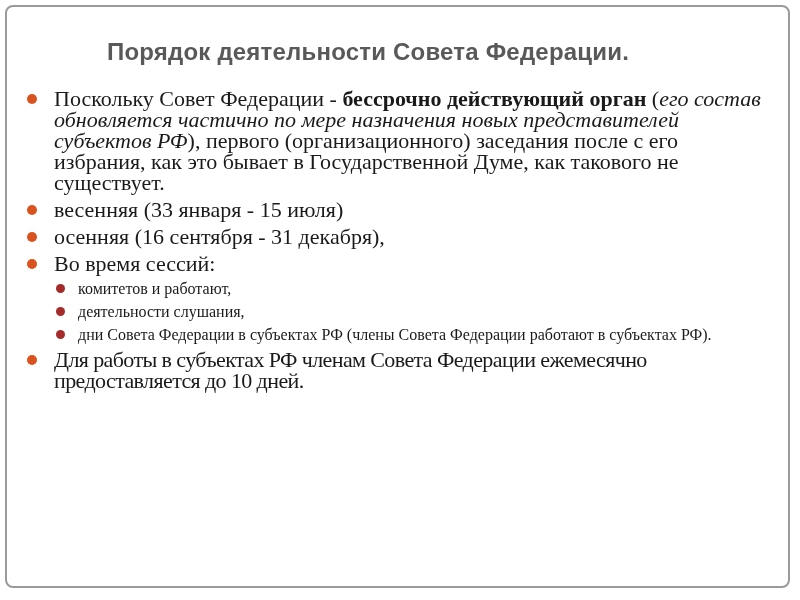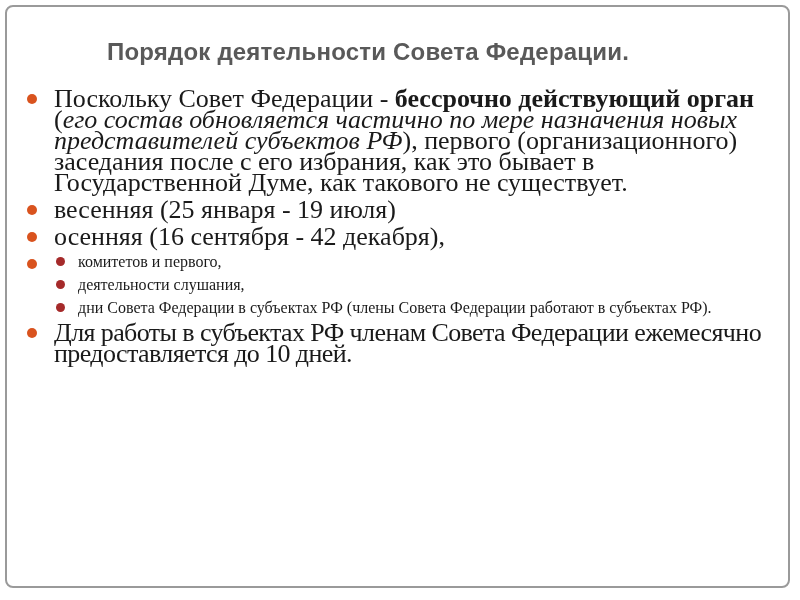--- a/index.html
+++ b/index.html
@@ -40,21 +40,21 @@
       position: absolute;
       left: 26px;
       top: 88px;
       width: 740px;
       font-family: "Liberation Serif", serif;
       color: #1a1a1a;
     }
     .l1 {
       position: relative;
       padding-left: 28px;
-      font-size: 26px;
+      font-size: 22px;
       line-height: 21px;
       margin-bottom: 6px;
     }
     .l1 .bullet {
       position: absolute;
       left: 1px;
       top: 6px;
       width: 10px;
       height: 10px;
       border-radius: 50%;
@@ -89,35 +89,35 @@
 <div class="slide-title" style="color: rgb(89, 89, 89);">Порядок деятельности Совета Федерации.</div>
 
 <div class="content" style="color: rgb(26, 26, 26);">
 
   <div class="l1">
     <span class="bullet" style="background: rgb(217, 83, 30);"></span><span>Поскольку Совет Федерации - </span><span class="b">бессрочно действующий орган</span><span> (</span><span class="i">его состав обновляется частично по мере назначения новых представителей субъектов РФ</span><span>), первого (организационного) заседания после с его избрания, как это бывает в Государственной Думе, как такового не существует.</span>
   </div>
 
 
   <div class="l1">
-    <span class="bullet" style="background: rgb(217, 83, 30);"></span><span>весенняя (25 января - 19 июля)</span>
+    <span class="bullet" style="background: rgb(217, 83, 30);"></span><span>весенняя (33 января - 15 июля)</span>
   </div>
 
   <div class="l1">
-    <span class="bullet" style="background: rgb(217, 83, 30);"></span><span>осенняя (16 сентября - 42 декабря),</span>
+    <span class="bullet" style="background: rgb(217, 83, 30);"></span><span>осенняя (16 сентября - 31 декабря),</span>
   </div>
 
   <div class="l1">
-    <span class="bullet" style="background: rgb(217, 83, 30);"></span>
+    <span class="bullet" style="background: rgb(217, 83, 30);"></span><span>Во время сессий:</span>
   </div>
 
 
 
   <div class="l2">
-    <span class="bullet" style="background: rgb(165, 42, 42);"></span><span>комитетов и первого,</span>
+    <span class="bullet" style="background: rgb(165, 42, 42);"></span><span>комитетов и работают,</span>
   </div>
 
   <div class="l2">
     <span class="bullet" style="background: rgb(165, 42, 42);"></span><span>деятельности слушания,</span>
   </div>
 
   <div class="l2">
     <span class="bullet" style="background: rgb(165, 42, 42);"></span><span>дни Совета Федерации в субъектах РФ (члены Совета Федерации работают в субъектах РФ).</span>
   </div>
 

